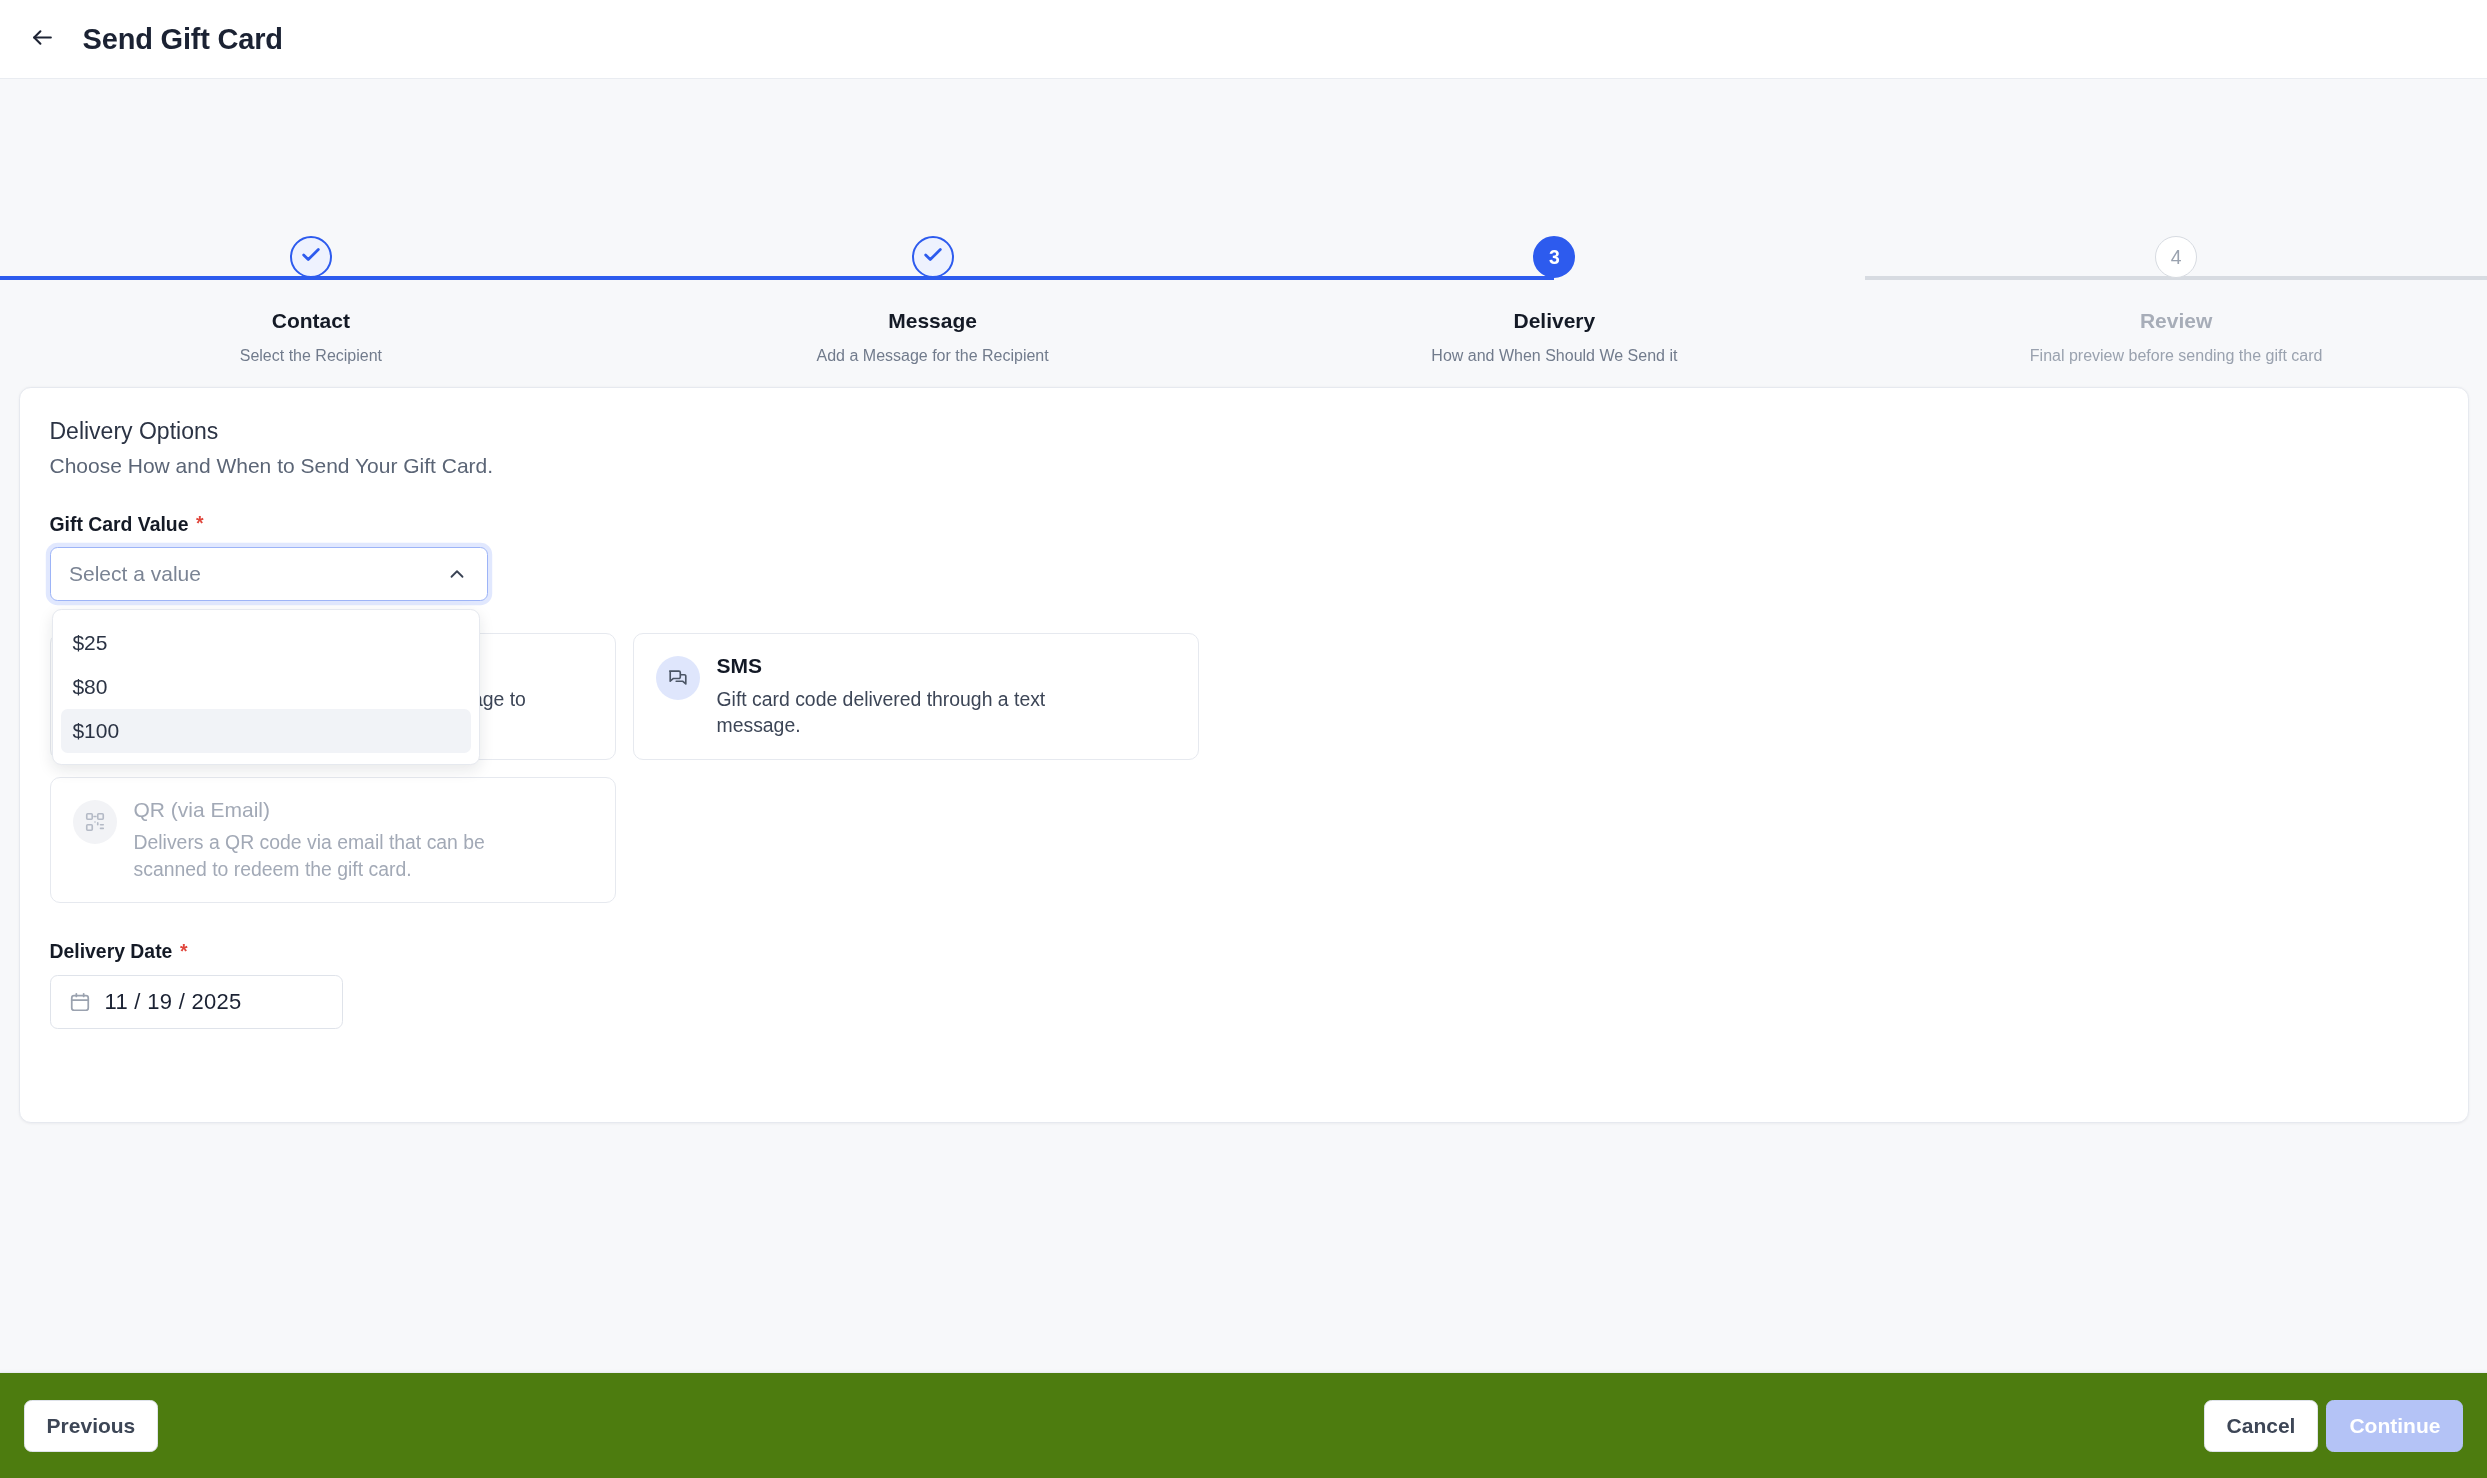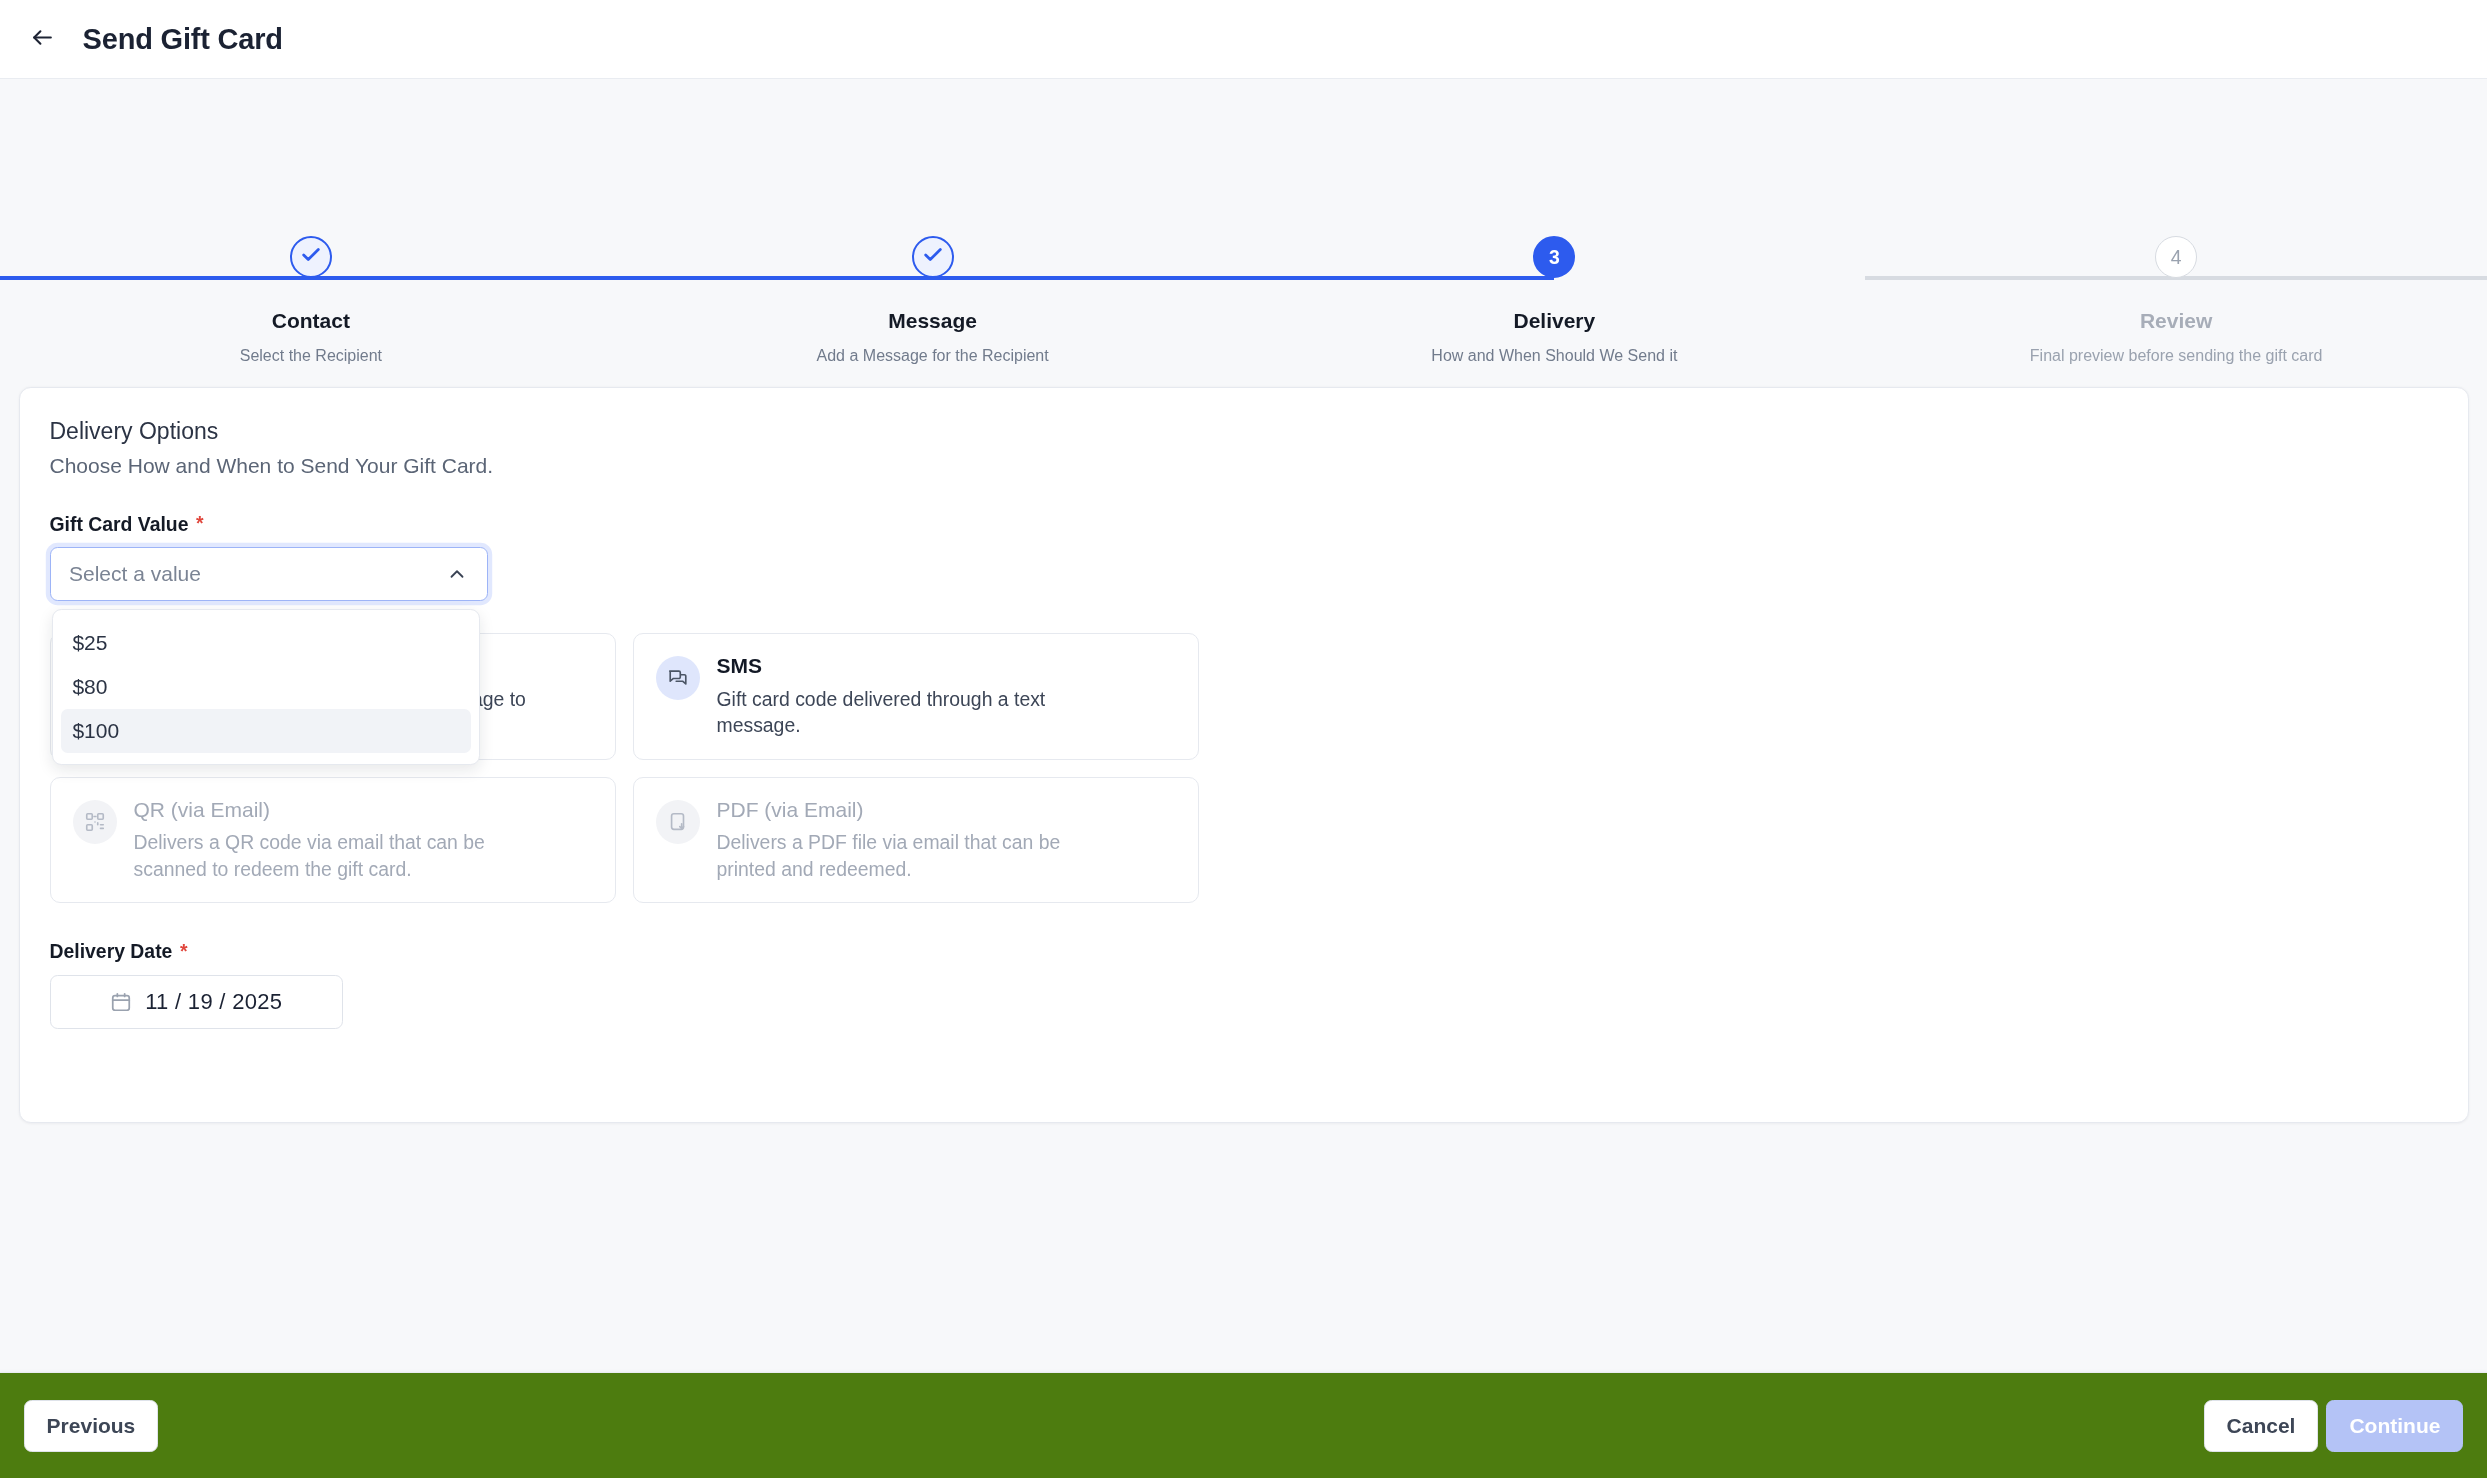--- a/index.html
+++ b/index.html
@@ -242,21 +242,20 @@
     width: 293px;
     height: 54px;
     border: 0.8px solid #dfe3ea;
     border-radius: 7.6px;
     background: #ffffff;
     display: flex;
     align-items: center;
     gap: 13.5px;
     padding: 0 18.5px;
     cursor: pointer;
-    justify-content: center;
   }
   .date-value { font-size: 22px; color: #1b2233; letter-spacing: 0.3px; }
   .cal-icon { color: #9aa2af; display: flex; }
 
   
   .footer {
     position: absolute;
     left: 0; right: 0; bottom: 0;
     height: 106px;
     background: #4d7c0f;
@@ -419,33 +418,20 @@
           <line x1="18" y1="19" x2="21" y2="19"></line>
           <line x1="12" y1="12" x2="12" y2="12"></line>
         </svg>
       </div>
       <div>
         <div class="m-title">QR (via Email)</div>
         <div class="m-desc">Delivers a QR code via email that can be scanned to redeem the gift card.</div>
       </div>
     </div>
 
-    <div class="method-card disabled">
-      <div class="m-icon">
-        <svg width="22" height="22" viewBox="0 0 24 24" fill="none" stroke="currentColor" stroke-width="1.8" stroke-linecap="round" stroke-linejoin="round">
-          <rect x="5" y="3" width="13" height="17" rx="2.5"></rect>
-          <line x1="16" y1="14" x2="16" y2="19"></line>
-          <polyline points="14 17 16 19 18 17"></polyline>
-        </svg>
-      </div>
-      <div>
-        <div class="m-title">PDF (via Email)</div>
-        <div class="m-desc">Delivers a PDF file via email that can be printed and redeemed.</div>
-      </div>
-    </div>
 
   </div>
 
   <div class="date-block">
     <div class="field-label">
       <span>Delivery Date</span>
       <span class="req">*</span>
     </div>
     <div class="date-input">
       <span class="cal-icon">

